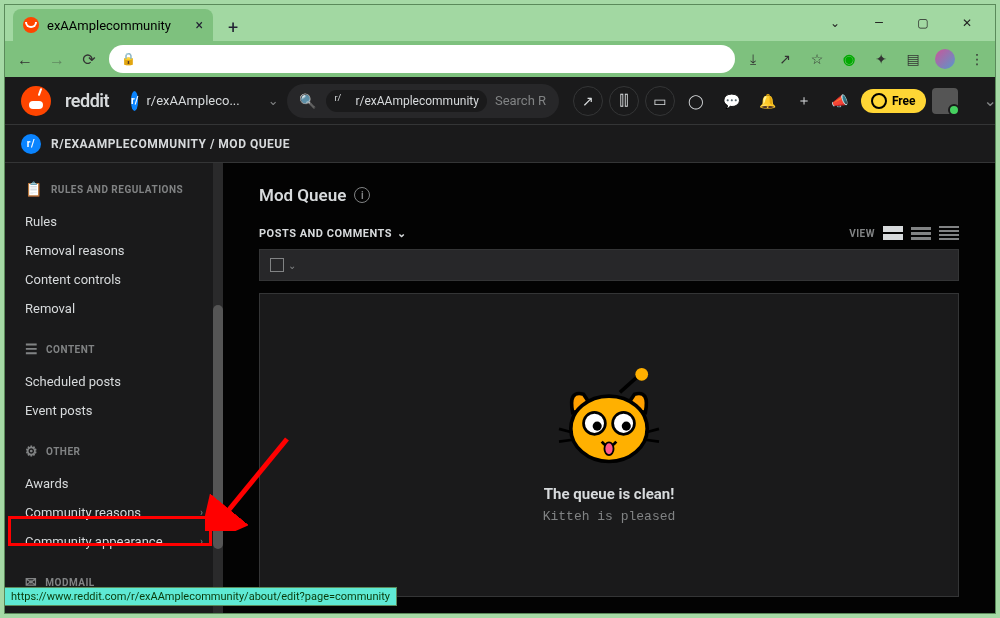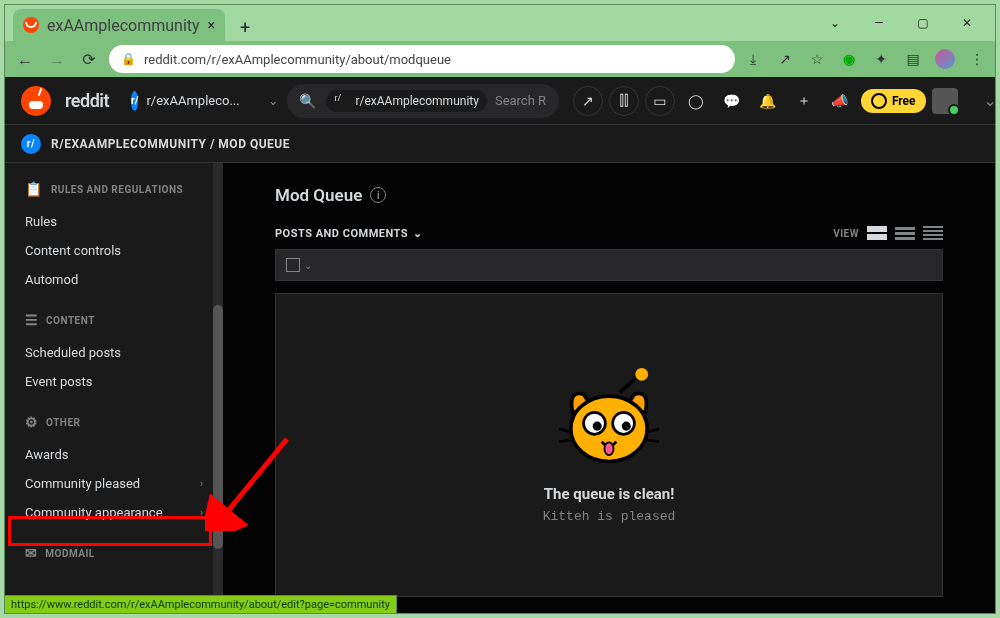--- a/index.html
+++ b/index.html
@@ -3,21 +3,21 @@
 <meta charset="utf-8">
 <style>
   * { margin:0; padding:0; box-sizing:border-box; font-family: -apple-system, BlinkMacSystemFont, "Segoe UI", Roboto, sans-serif; }
   body { background:#a5d9a5; width:1000px; height:618px; overflow:hidden; position:relative; }
   .browser { position:absolute; inset:4px; background:#fff; border:1px solid #5a8a5a; display:flex; flex-direction:column; }
   
   .titlebar { height:36px; background:#a2d8a2; display:flex; align-items:flex-end; }
   .tab { height:32px; background:#7ec17e; border-radius:8px 8px 0 0; margin-left:8px; display:flex; align-items:center; padding:0 10px; gap:8px; min-width:200px; }
   .tab .favicon { width:16px; height:16px; border-radius:50%; background:#ff4500; position:relative; }
   .tab .favicon::after { content:''; position:absolute; width:8px; height:4px; border:2px solid #fff; border-top:none; border-radius:0 0 6px 6px; top:5px; left:2px; }
-  .tab .label { font-size:16px; color:#404040; flex:1; }
+  .tab .label { font-size:13px; color:#000000; flex:1; }
   .tab .close { font-size:14px; color:#223; cursor:pointer; }
   .newtab { width:28px; height:28px; display:flex; align-items:center; justify-content:center; font-size:18px; color:#223; margin-left:6px; cursor:pointer; }
   .winctrl { margin-left:auto; display:flex; height:36px; padding-right: 6px;}
   .winctrl div { width:44px; display:flex; align-items:center; justify-content:center; color:#222; font-size:12px; cursor:pointer; }
   
   .urlbar { height:36px; background:#7ec17e; display:flex; align-items:center; padding:0 8px; gap:8px; }
   .navbtn { width:24px; height:24px; display:flex; align-items:center; justify-content:center; color:#333; cursor:pointer; font-size:16px; }
   .navbtn.disabled { opacity:.4; cursor:default; }
   .url { flex:1; height:28px; background:#fff; border-radius:14px; display:flex; align-items:center; padding:0 12px; gap:8px; font-size:13px; color:#444; }
   .lock { font-size:12px; color:#555; }
@@ -54,21 +54,21 @@
   
   .body { flex:1; display:flex; background:#030303; overflow:hidden; position:relative; }
   .sidebar { width:218px; background:#1a1a1b; overflow-y:auto; position:relative; }
   .sb-section-hdr { display:flex; align-items:center; gap:8px; color:#818384; font-size:10px; font-weight:700; letter-spacing:.5px; text-transform:uppercase; padding:18px 20px 10px; }
   .sb-section-hdr .sicon { font-size:14px; }
   .sb-item { color:#d7dadc; font-size:13px; padding:7px 20px; cursor:pointer; display:flex; align-items:center; justify-content:space-between;}
   .sb-item .chv { color:#818384; font-size:10px; }
   .highlight-box { position:absolute; border:3px solid #ff0000; pointer-events:none; }
   .scroll-thumb{position:absolute; right:0; top:142px; width:10px; height:244px; background:#555; border-radius:5px;}
   .scroll-track{position:absolute; right:0; top:0; bottom:0; width:10px; background:#2a2a2b;}
-  .main { flex:1; padding:22px 52px; color:#d7dadc; overflow:auto; }
+  .main { flex:1; padding:22px 36px; color:#d7dadc; overflow:auto; }
   .main h2 { font-size:17px; font-weight:600; display:flex; align-items:center; gap:8px; margin-bottom:20px; }
   .info-circle{width:16px;height:16px;border:1.5px solid #818384;border-radius:50%;font-size:10px;color:#818384;display:flex;align-items:center;justify-content:center;font-weight:700;}
   .filter-row{display:flex;align-items:center;justify-content:space-between;margin-bottom:8px;}
   .filter-dd{font-size:11px;font-weight:700;letter-spacing:.5px;color:#d7dadc;display:flex;align-items:center;gap:5px;cursor:pointer;}
   .view-ctrl{display:flex;align-items:center;gap:8px;}
   .view-ctrl .lbl{font-size:10px;color:#818384;font-weight:700;letter-spacing:.5px;}
   .view-ctrl .vi{width:20px;height:16px;cursor:pointer;display:flex;flex-direction:column;gap:2px;justify-content:center;}
   .view-ctrl .vi span{background:#818384;}
   .view-ctrl .vi.active span{background:#d7dadc;}
   .vi.card span{height:6px;}
@@ -78,21 +78,21 @@
   .select-bar .chk{width:14px;height:14px;border:1.5px solid #818384;margin-right:4px;}
   .select-bar .chv2{color:#818384;font-size:10px;}
   .empty-card{border:1px solid #343536;background:#1a1a1b;height:304px;display:flex;flex-direction:column;align-items:center;justify-content:center;}
   .kitteh { width:110px; height:100px; position:relative; margin-bottom:18px; }
   .kitteh svg { width:100%; height:100%; }
   .empty-title{font-weight:700;font-size:15px;color:#d7dadc;}
   .empty-sub{font-size:13px;color:#818384;margin-top:6px;font-family:Liberation Mono, monospace;}
   
   .arrow { position:absolute; pointer-events:none; }
   
-  .status{position:absolute;left:4px;bottom:4px;background:#84cc16;color:#0a3a0a;font-size:11px;padding:2px 6px;border:1px solid #5a8a5a;}
+  .status{position:absolute;left:4px;bottom:12px;background:#5eead4;color:#0a3a0a;font-size:11px;padding:2px 6px;border:1px solid #5a8a5a;}
 </style>
 </head>
 <body>
 
 <div class="browser">
 
   <div class="titlebar">
     <div class="tab">
       <div class="favicon"></div>
       <span class="label">exAAmplecommunity</span>
@@ -106,21 +106,20 @@
       <div>✕</div>
     </div>
   </div>
 
   <div class="urlbar">
     <div class="navbtn">←</div>
     <div class="navbtn disabled">→</div>
     <div class="navbtn">⟳</div>
     <div class="url">
       <span class="lock">🔒</span>
-      <span>reddit.com/r/exAAmplecommunity/about/modqueue</span>
     </div>
     <div class="uricons">
       <div>⤓</div>
       <div>↗</div>
       <div>☆</div>
       <div style="color:#0a0;font-weight:700;">◉</div>
       <div>✦</div>
       <div>▤</div>
       <div class="avatar-ext"></div>
       <div>⋮</div>
@@ -176,24 +175,27 @@
       <div class="scroll-thumb"></div>
 
       <div class="sb-section-hdr">
         <span class="sicon">📋</span>
         <span>RULES AND REGULATIONS</span>
       </div>
       <div class="sb-item">
           <span>Rules</span>
         </div>
       <div class="sb-item">
+          <span>Removal reasons</span>
+        </div>
+      <div class="sb-item">
           <span>Content controls</span>
         </div>
       <div class="sb-item">
-          <span>Automod</span>
+          <span>Removal</span>
         </div>
 
       <div class="sb-section-hdr">
         <span class="sicon">☰</span>
         <span>CONTENT</span>
       </div>
       <div class="sb-item">
           <span>Scheduled posts</span>
         </div>
       <div class="sb-item">
@@ -201,21 +203,21 @@
         </div>
 
       <div class="sb-section-hdr">
         <span class="sicon">⚙</span>
         <span>OTHER</span>
       </div>
       <div class="sb-item">
           <span>Awards</span>
         </div>
       <div class="sb-item">
-          <span>Community pleased</span>
+          <span>Community reasons</span>
           <span class="chv">›</span>
         </div>
       <div class="sb-item">
           <span>Community appearance</span>
           <span class="chv">›</span>
         </div>
 
       <div class="sb-section-hdr">
         <span class="sicon">✉</span>
         <span>MODMAIL</span>

